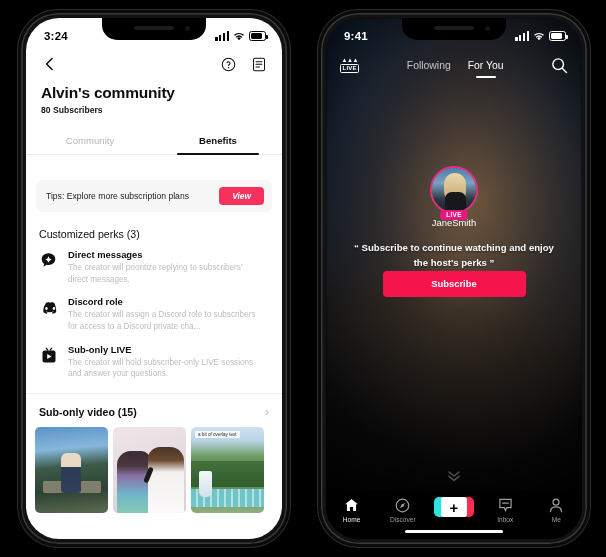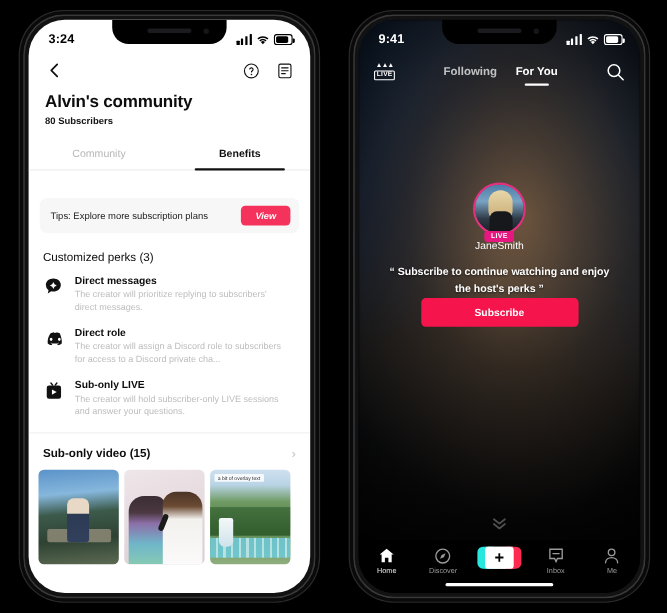--- a/index.html
+++ b/index.html
@@ -203,21 +203,21 @@
     position:absolute; top:30px; left:0; right:0; height:34px; z-index:20;
     display:flex; align-items:center; justify-content:space-between; padding:0 14px;
   }
   .live-ico{ display:flex; flex-direction:column; align-items:center; color:#fff; }
   .live-ico .crown{ font-size:6px; line-height:6px; letter-spacing:-.5px; }
   .live-ico .word{
     font-size:6px; font-weight:bold; border:1.1px solid #fff; border-radius:1.5px;
     padding:.5px 1.6px; margin-top:.5px; letter-spacing:.2px;
   }
   .rp-nav-center{ display:flex; align-items:center; gap:17px; }
-  .rp-tab{ font-size:10.4px; color:rgba(255,255,255,.72); font-weight:bold; position:relative; }
+  .rp-tab{ font-size:10.4px; color:rgba(255,255,255,.72); font-weight:normal; position:relative; }
   .rp-tab.active{ color:#fff; }
   .rp-tab.active::after{
     content:""; position:absolute; left:22%; bottom:-7px; width:56%; height:2px;
     background:#fff; border-radius:2px;
   }
 
   .gate{
     position:absolute; left:0; right:0; top:148px; z-index:20;
     display:flex; flex-direction:column; align-items:center;
   }
@@ -372,21 +372,21 @@
             </div>
           </div>
 
           <div class="perk">
             <div class="perk-ico">
               <svg width="17" height="13" viewBox="0 0 20 15">
                 <path d="M16.9 2.1A14 14 0 0 0 13.4 1l-.3.6c1.2.2 2.2.6 3 1-1.3-.6-2.7-1-4.1-1a14 14 0 0 0-4.2 1c.9-.4 1.9-.8 3.1-1L10.6 1A14 14 0 0 0 7 2.1C4.3 6 3.6 9.8 4 13c1.3 1 2.7 1.6 4.1 1.9l.9-1.4c-.8-.2-1.5-.6-2.1-1l.4-.3c2.6 1.2 5.8 1.2 8.4 0l.4.3c-.6.4-1.3.8-2.1 1l.9 1.4c1.4-.3 2.8-.9 4.1-1.9.4-3.9-.7-7.6-2.1-10.9zM7.6 10.4c-.8 0-1.5-.8-1.5-1.7s.7-1.7 1.5-1.7 1.5.8 1.5 1.7-.7 1.7-1.5 1.7zm8.8 0c-.8 0-1.5-.8-1.5-1.7s.7-1.7 1.5-1.7 1.5.8 1.5 1.7-.7 1.7-1.5 1.7z" fill="currentColor"></path>
               </svg>
             </div>
             <div>
-              <div class="perk-name">Direct role</div>
+              <div class="perk-name">Discord role</div>
               <div class="perk-desc">The creator will assign a Discord role to subscribers for access to a Discord private cha...</div>
             </div>
           </div>
 
           <div class="perk">
             <div class="perk-ico">
               <svg width="16" height="17" viewBox="0 0 17 18">
                 <path d="M5.6 1.2l1.6 2M11.4 1.2l-1.6 2" stroke="currentColor" stroke-width="1.3" stroke-linecap="round"></path>
                 <rect x="1.6" y="3.6" width="13.8" height="12.8" rx="2.2" fill="currentColor"></rect>
                 <path d="M6.6 7.4l4.6 2.6-4.6 2.6V7.4z" fill="#fff"></path>

